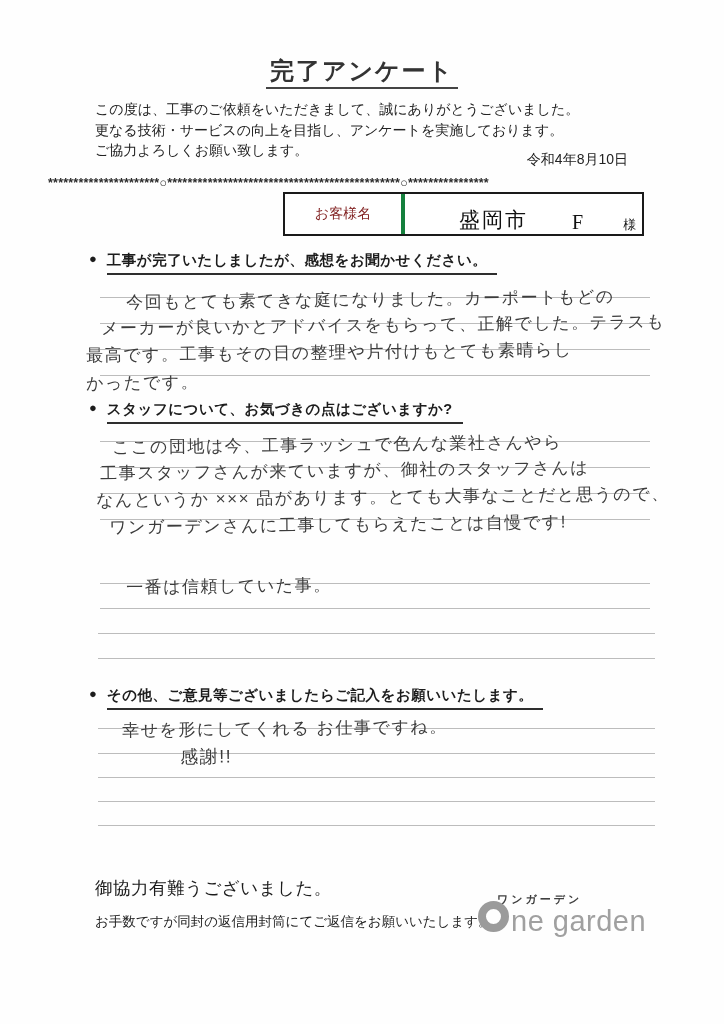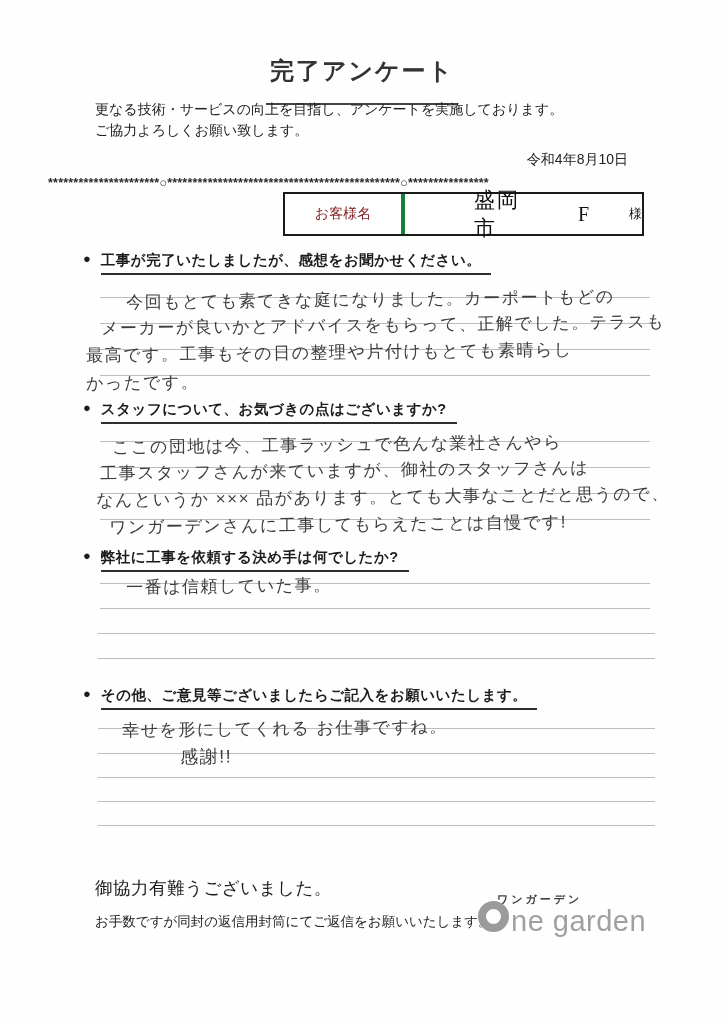--- a/index.html
+++ b/index.html
@@ -5,46 +5,46 @@
   html,body{margin:0;padding:0;background:#ffffff;}
   .page{
     position:relative;width:724px;height:1024px;background:#fefefe;
     font-family:"Liberation Sans","DejaVu Sans",sans-serif;color:#2a2a2a;
     overflow:hidden;
   }
   
   .title-wrap{position:absolute;top:55px;left:0;width:724px;text-align:center;}
   .title{
     display:inline-block;font-size:24px;font-weight:bold;letter-spacing:2px;
-    color:#333;border-bottom:2px solid #444;padding:0 4px 16px 4px;
+    color:#333;border-bottom:2px solid #444;padding:0 4px 0 4px;
   }
   
   .intro{position:absolute;top:99px;left:95px;font-size:14px;line-height:20.5px;color:#222;}
   
   .date{position:absolute;top:151px;right:96px;font-size:14px;color:#222;}
   
   .separator{
     position:absolute;top:176px;left:48px;width:630px;font-size:12.5px;font-weight:bold;
     color:#2b2b2b;white-space:nowrap;overflow:hidden;letter-spacing:0.2px;
   }
   
   .customer-box{
     position:absolute;top:192px;left:283px;width:357px;height:40px;
     border:2px solid #1a1a1a;display:flex;background:#fff;
   }
   .cust-label{
     width:116px;border-right:4px solid #15803d;display:flex;align-items:center;
     justify-content:center;font-size:14px;color:#7f1d1d;
   }
-  .cust-value{flex:1;display:flex;align-items:center;padding-left:15px;}
+  .cust-value{flex:1;display:flex;align-items:flex-end;}
   .cust-city{font-family:"Liberation Serif","DejaVu Serif",serif;font-size:21px;color:#111;margin-left:54px;letter-spacing:2px;}
   .cust-initial{font-family:"Liberation Serif","DejaVu Serif",serif;font-size:20px;color:#111;margin-left:44px;}
   .cust-hon{font-size:13px;color:#111;margin-left:40px;}
   
-  .q{position:absolute;left:83px;font-size:14.5px;font-weight:bold;color:#1c1c1c;white-space:nowrap;}
+  .q{position:absolute;left:89px;font-size:14.5px;font-weight:bold;color:#1c1c1c;white-space:nowrap;}
   .q .bullet{font-size:13px;vertical-align:2px;margin-right:10px;}
   .q .q-label{
     display:inline-block;border-bottom:2px solid #2e2e2e;padding:0 10px 3px 0;letter-spacing:0.5px;
   }
   
   .rule{position:absolute;left:100px;width:550px;height:0;border-bottom:1px solid #bcbcbc;}
   .rule.wide{left:98px;width:557px;}
   
   .hw{
     position:absolute;font-size:17px;color:#3c3c3c;letter-spacing:1.5px;white-space:nowrap;
@@ -70,20 +70,21 @@
 </head>
 <body>
 
 <div class="page">
 
   <div class="title-wrap">
     <span class="title">完了アンケート</span>
   </div>
 
   <div class="intro">
+    <div>この度は、工事のご依頼をいただきまして、誠にありがとうございました。</div>
     <div>更なる技術・サービスの向上を目指し、アンケートを実施しております。</div>
     <div>ご協力よろしくお願い致します。</div>
   </div>
 
   <div class="date">令和4年8月10日</div>
 
   <div class="separator">**********************○**********************************************○****************</div>
 
   <div class="customer-box">
     <div class="cust-label">お客様名</div>
@@ -115,23 +116,20 @@
   <div class="rule" style="top:441px;"></div>
   <div class="rule" style="top:467px;"></div>
   <div class="rule" style="top:493px;"></div>
   <div class="rule" style="top:519px;"></div>
 
   <div class="hw" style="top:436px;left:112px;">ここの団地は今、工事ラッシュで色んな業社さんやら</div>
   <div class="hw" style="top:462px;left:100px;">工事スタッフさんが来ていますが、御社のスタッフさんは</div>
   <div class="hw" style="top:489px;left:96px;">なんというか ××× 品があります。とても大事なことだと思うので、</div>
   <div class="hw" style="top:516px;left:109px;">ワンガーデンさんに工事してもらえたことは自慢です!</div>
 
-  <div class="q" style="top:548px;">
-    <span class="bullet">●</span><span class="q-label">弊社に工事を依頼する決め手は何でしたか?</span>
-  </div>
 
   <div class="rule" style="top:583px;"></div>
   <div class="rule" style="top:608px;"></div>
   <div class="rule wide" style="top:633px;"></div>
   <div class="rule wide" style="top:658px;"></div>
 
   <div class="hw" style="top:576px;left:126px;">一番は信頼していた事。</div>
 
   <div class="q" style="top:686px;">
     <span class="bullet">●</span><span class="q-label">その他、ご意見等ございましたらご記入をお願いいたします。</span>

